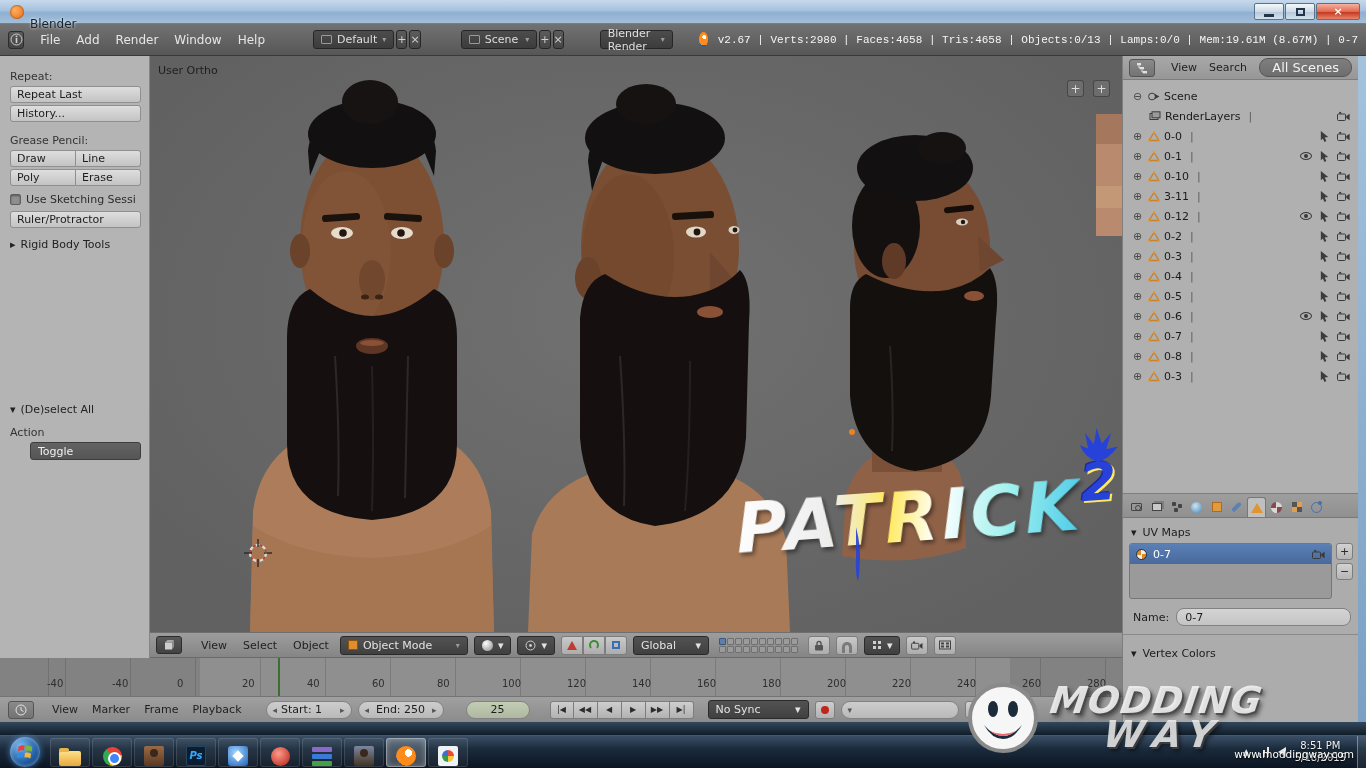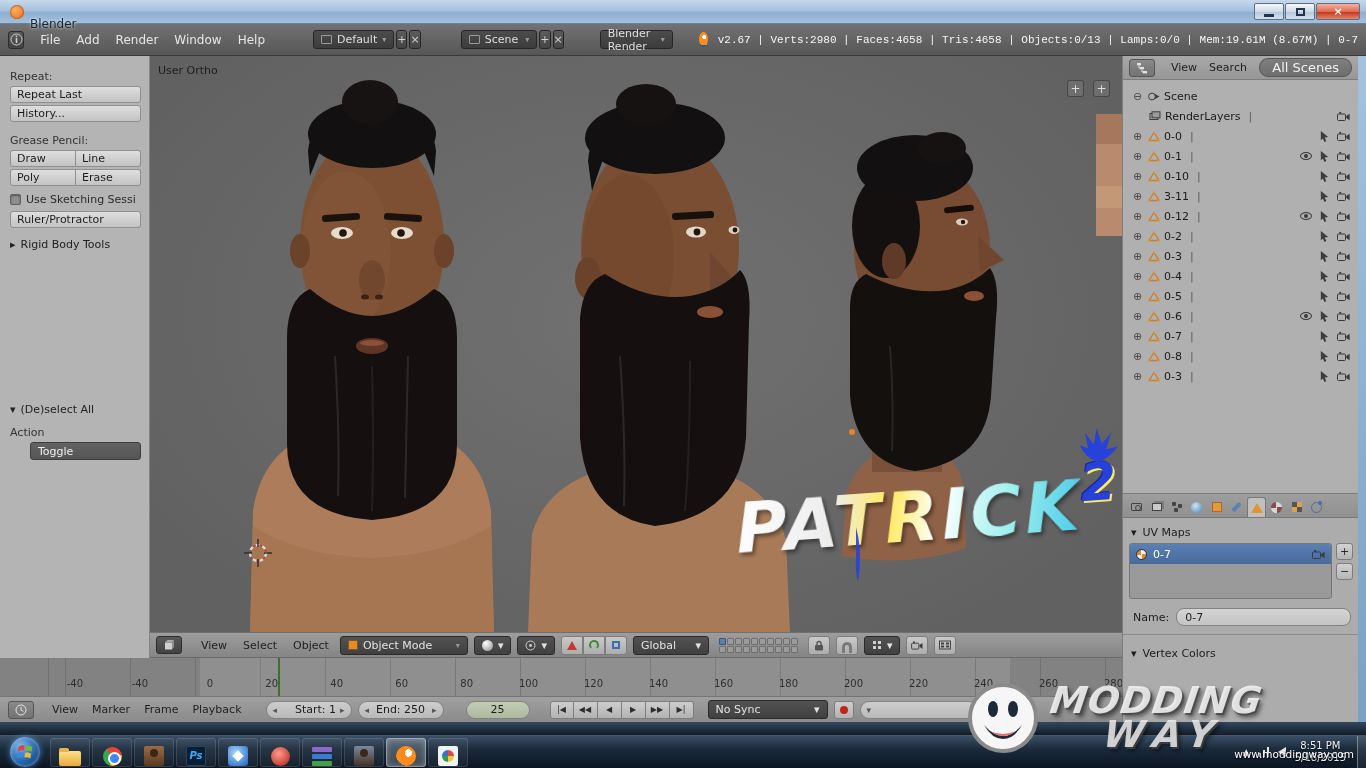--- a/index.html
+++ b/index.html
@@ -146,21 +146,21 @@
     font-size:11px; color:#1d1d1d; padding:0 8px; font-family:"DejaVu Sans",sans-serif; }
   .divider { height:1px; background:#8a8a8a; margin:4px 0; }
 
   
   .timeline { position:absolute; left:0; top:658px; width:1122px; height:64px; z-index:6; }
   .tl-canvas { position:relative; width:100%; height:38px; background:#8f8f8f;
     background-image:repeating-linear-gradient(to right, #7b7b7b 0 1px, transparent 1px 65px); background-position:65px 0; }
   .tl-shade { position:absolute; top:0; height:38px; background:rgba(50,50,50,.13); }
   .tl-frameline { position:absolute; left:278px; top:0; width:2px; height:38px; background:#3c6e2d; }
   .tl-labels { position:absolute; left:47px; top:20px; width:1076px; display:flex; justify-content:space-between; }
-  .tl-labels span { width:36px; text-align:right; font-size:10px; color:#2e2e2e; }
+  .tl-labels span { width:36px; text-align:left; font-size:10px; color:#2e2e2e; }
   .tl-header { height:26px; background:linear-gradient(#a0a0a0,#8b8b8b); border-top:1px solid #747474;
     display:flex; align-items:center; gap:6px; padding:0 8px; }
   .tl-menu { font-size:11px; color:#1f1f1f; padding:0 4px; cursor:pointer; }
   .field { display:flex; align-items:center; background:linear-gradient(#cdcdcd,#b9b9b9); border:1px solid #828282;
     border-radius:9px; height:18px; padding:0 6px; font-size:11px; color:#1d1d1d; gap:4px; cursor:pointer; }
   .field .sp { color:#555; font-size:9px; }
   .field.cur { background:linear-gradient(#c3cdb4,#aeb8a0); width:64px; justify-content:center; }
   .pb-group { display:flex; }
   .pb { width:24px; height:18px; background:linear-gradient(#cecece,#b2b2b2); border:1px solid #7d7d7d;
     display:flex; align-items:center; justify-content:center; font-size:8px; color:#2c2c2c; cursor:pointer; border-left:none; }
@@ -878,40 +878,40 @@
           <circle cx="6" cy="6" r="5" fill="none" stroke="#e2e2e2"></circle>
           <path d="M6,3 V6 L8.5,7.5" stroke="#e2e2e2" fill="none"></path>
         </svg>
     </span>
     <span class="tl-menu">View</span>
     <span class="tl-menu">Marker</span>
     <span class="tl-menu">Frame</span>
     <span class="tl-menu">Playback</span>
     <div class="field" style="margin-left:14px; width:86px;">
       <span class="sp">◂</span>
-      <span style="flex:1; text-align:right">Start: 1</span>
+      <span style="flex:1; text-align:left">Start: 1</span>
       <span class="sp">▸</span>
     </div>
     <div class="field" style="width:86px;">
       <span class="sp">◂</span>
       <span style="flex:1; text-align:center">End: 250</span>
       <span class="sp">▸</span>
     </div>
     <div class="field cur" style="margin-left:16px;">
       <span>25</span>
     </div>
     <div class="pb-group" style="margin-left:14px;">
       <span class="pb">|◀</span>
       <span class="pb">◀◀</span>
       <span class="pb">◀</span>
       <span class="pb">▶</span>
       <span class="pb">▶▶</span>
       <span class="pb">▶|</span>
     </div>
-    <div class="ddl" style="width:120px; margin-left:8px;">
+    <div class="ddl" style="width:101px; margin-left:8px;">
       <span>No Sync</span>
       <span class="caret" style="margin-left:auto">▾</span>
     </div>
     <span class="rec">
         <i></i>
       </span>
     <div class="field" style="width:118px;">
       <span class="sp">▾</span>
     </div>
     <span class="sq-btn">◆</span>

